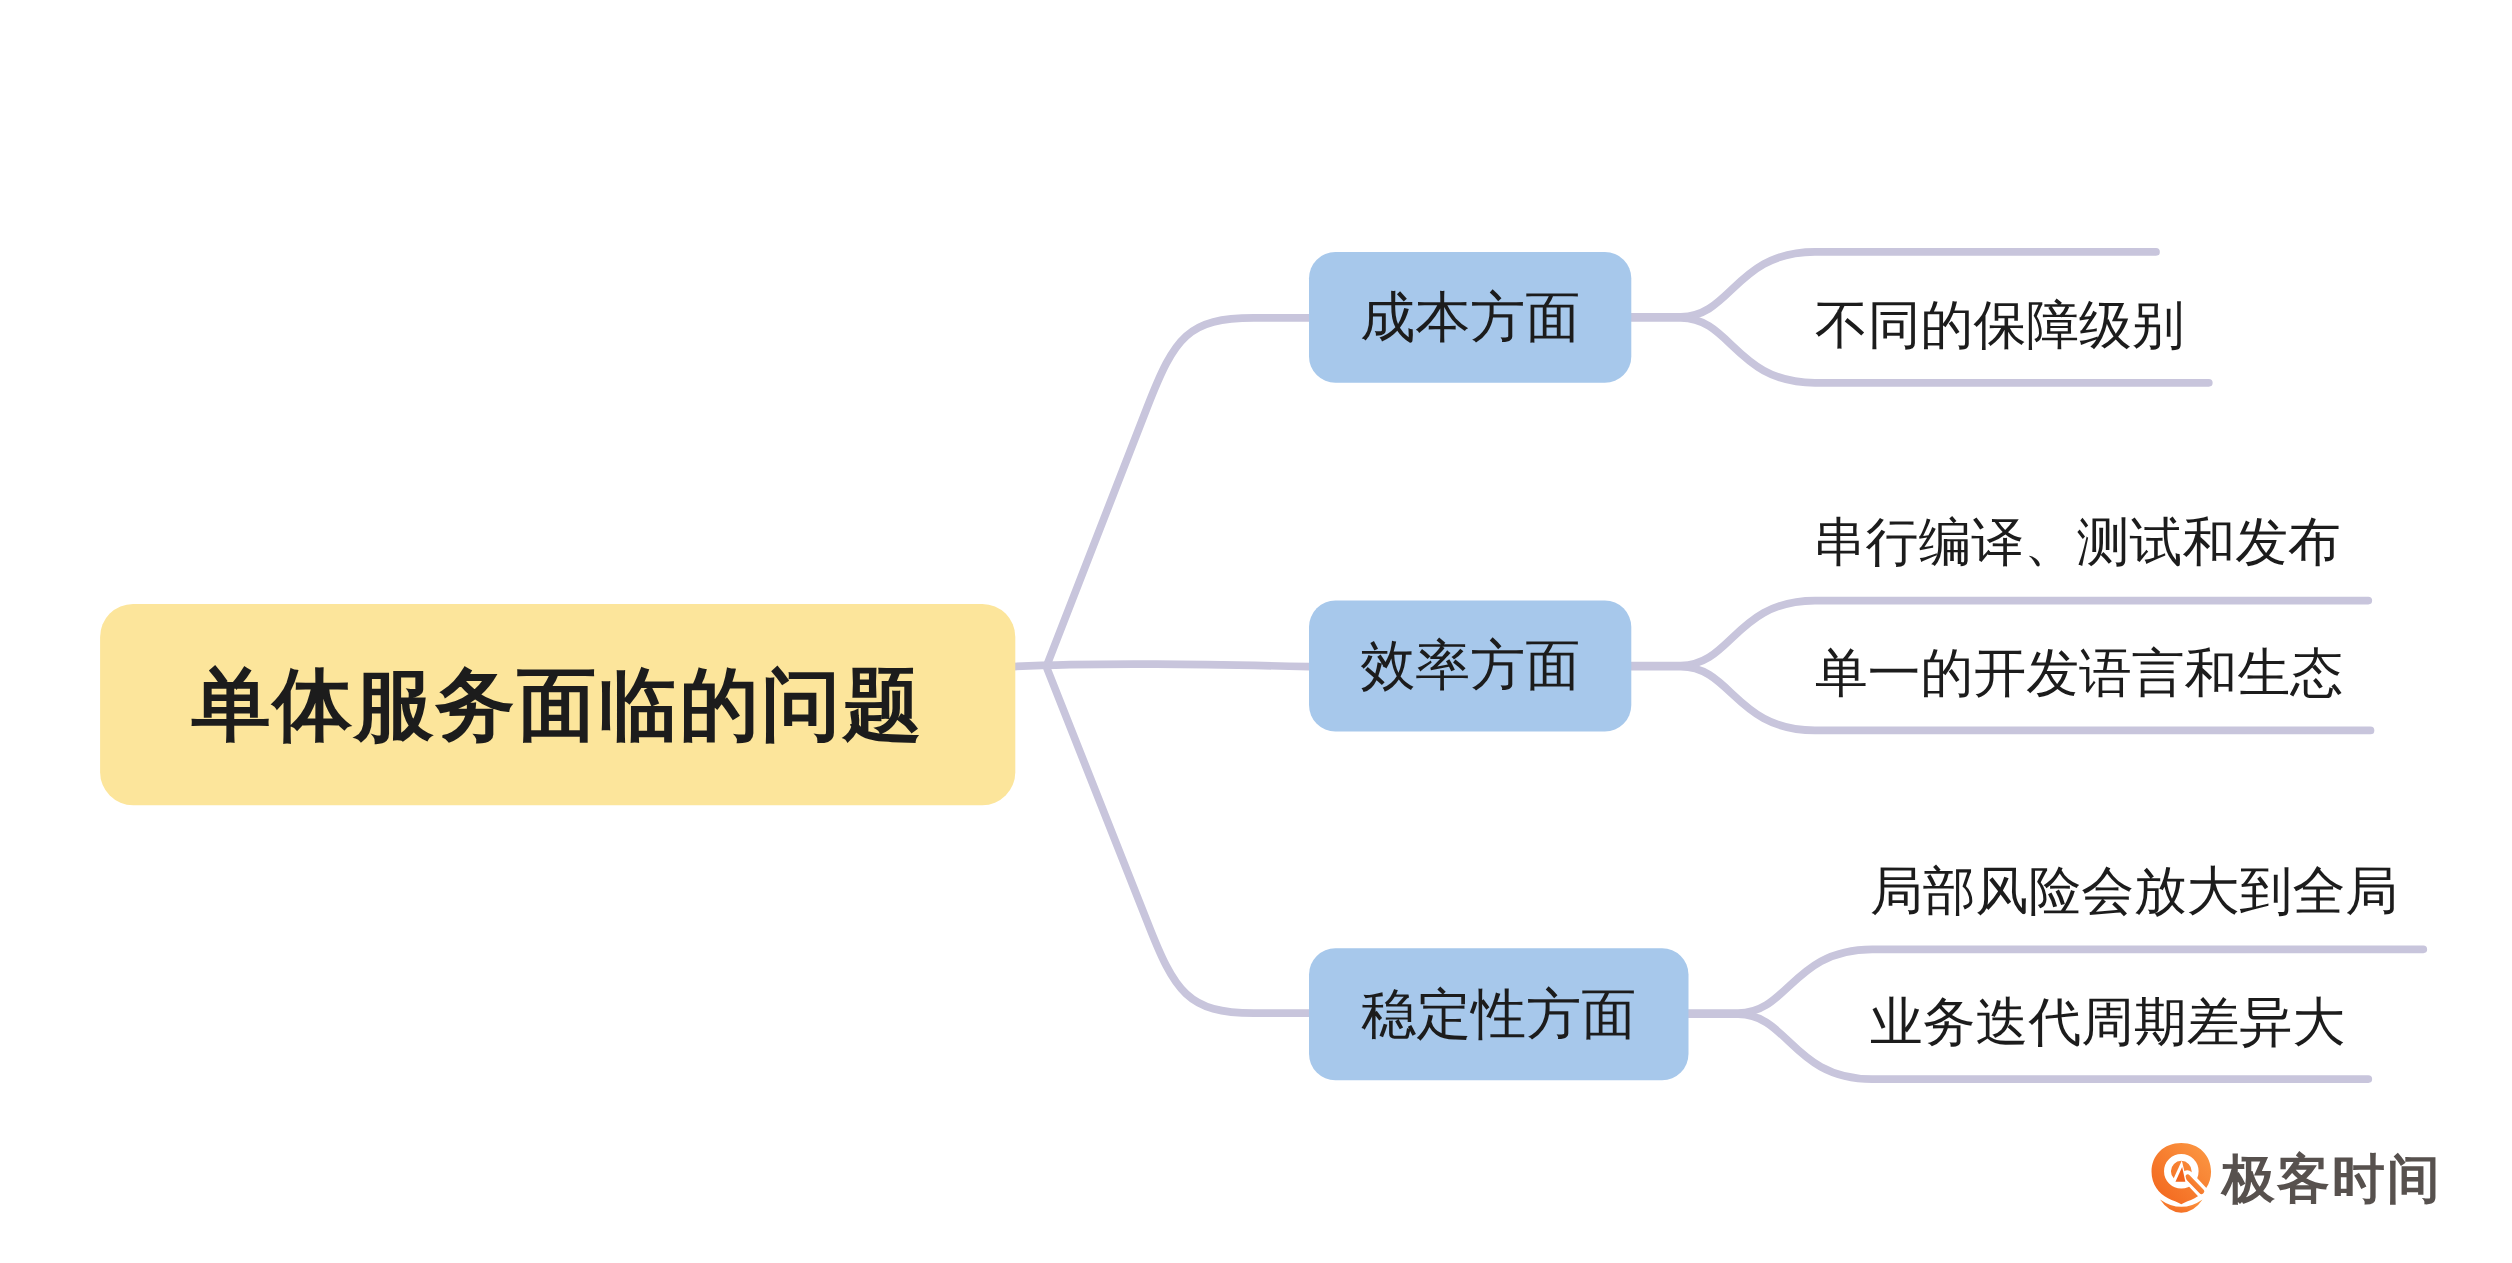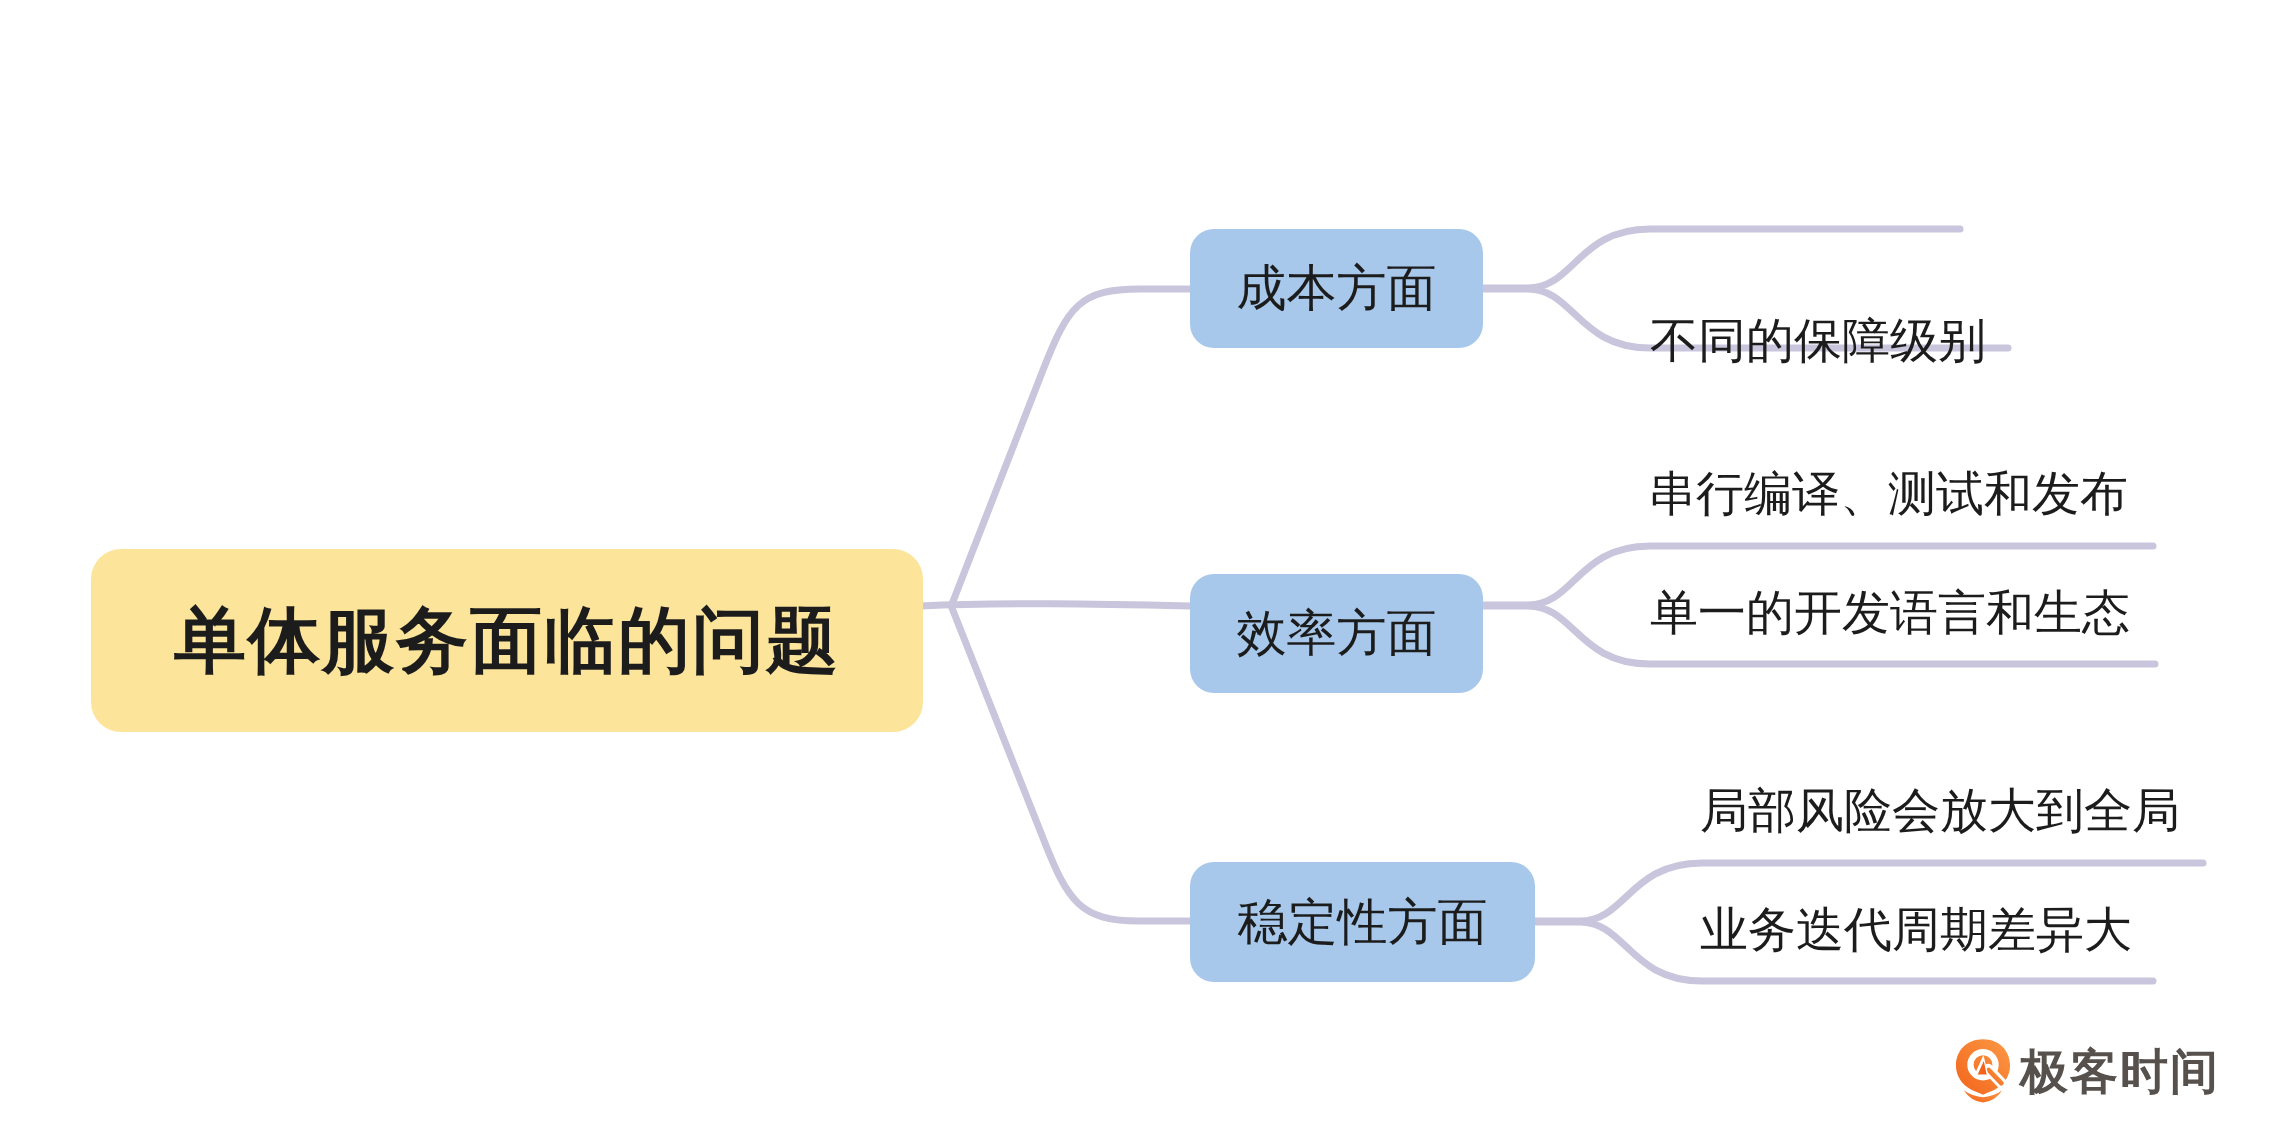--- a/index.html
+++ b/index.html
@@ -30,29 +30,29 @@
     background:var(--root-fill,#FCE59B);
     border-radius:30px;
     font-size:72px; font-weight:800; letter-spacing:2px;margin-top:28px;
   }
   .branch {
     background:var(--branch-fill,#A7C8EB);
     border-radius:24px;
     font-size:50px; font-weight:400;
   }
   .branch.b1 { left:1190px; top:229px; width:293px; height:119px; }
-  .branch.b2 { left:1190px; top:546px; width:293px; height:119px;margin-top:28px; }
+  .branch.b2 { left:1190px; top:546px; width:293px; height:119px; }
   .branch.b3 { left:1190px; top:862px; width:345px; height:120px; }
   .leaf {
     position:absolute;
     font-size:48px; line-height:50px; font-weight:400;
     white-space:nowrap;
   }
   .leaf.l1a { left:1650px; top:152px; }
-  .leaf.l1b { left:1650px; top:272px;margin-top:44px; }
+  .leaf.l1b { left:1650px; top:272px; }
   .leaf.l2a { left:1648px; top:469px; }
   .leaf.l2b { left:1650px; top:588px; }
   .leaf.l3a { left:1700px; top:786px; }
   .leaf.l3b { left:1700px; top:905px; }
   .logo {
     position:absolute; left:1954px; top:1037px;
     display:flex; align-items:center; gap:8px;font-family:Liberation Mono, monospace;
   }
   .logo-icon { width:58px; height:70px; display:block; }
   .logo-icon .grad-stop-a { stop-color:var(--logo-orange,#F2631B); }

